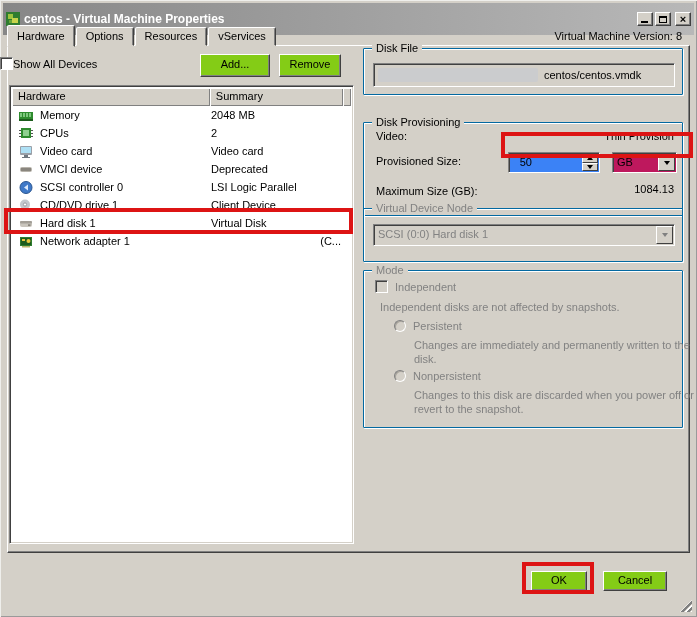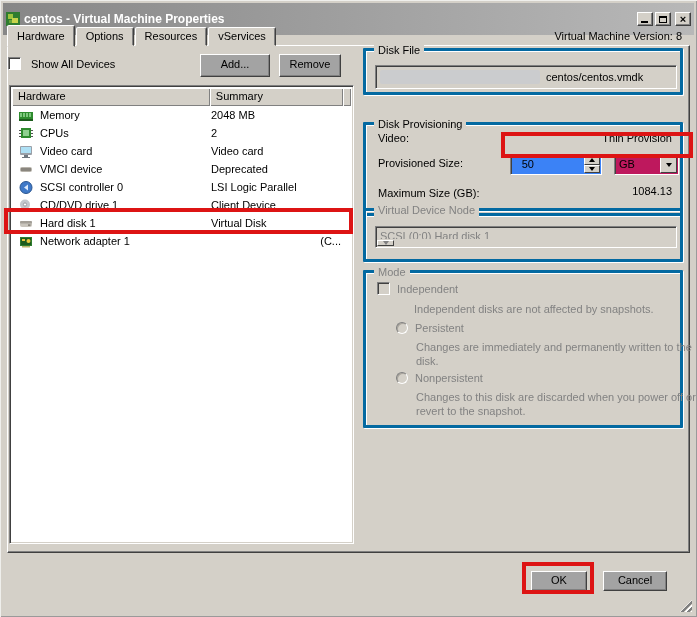--- a/index.html
+++ b/index.html
@@ -47,28 +47,28 @@
   .tab.active { height:22px; padding-top:4px; margin-bottom:-1px; z-index:4; position:relative; }
   .version-label { position:absolute; top:30px; right:15px; }
   
   .page {
     position:absolute; left:7px; top:45px; width:683px; height:508px;
     border:1px solid; border-color:#fff #404040 #404040 #fff;
     box-shadow: inset -1px -1px 0 #808080;
     background:#d4d0c8;
   }
   
-  .chk-row { position:absolute; left:8px; top:57px; display:flex; align-items:center; gap:10px; }
+  .chk-row { position:absolute; left:0; top:57px; display:flex; align-items:center; gap:0; }
   .checkbox {
     width:13px; height:13px; background:#fff;
     border:1px solid; border-color:#808080 #fff #fff #808080;
     box-shadow: inset 1px 1px 0 #404040;
   }
   .btn {
-    background:#a3a3a3; border:1px solid; border-color:#fff #404040 #404040 #fff;
+    background:#84cc16; border:1px solid; border-color:#fff #404040 #404040 #fff;
     box-shadow: inset -1px -1px 0 #808080;
     text-align:center; padding-top:3px; position:absolute; height:23px;
   }
   .btn-add { left:200px; top:54px; width:70px; }
   .btn-remove { left:279px; top:54px; width:62px; }
   .devlist {
     position:absolute; left:9px; top:85px; width:345px; height:459px;
     background:#fff;
     border:1px solid; border-color:#808080 #fff #fff #808080;
     box-shadow: inset 1px 1px 0 #404040, inset -1px -1px 0 #d4d0c8;
@@ -83,21 +83,21 @@
   .hcell.c2 { width:134px; }
   .hcell.fill { width:8px; padding:0; }
   .devrow { display:flex; height:18px; align-items:center; margin-left:2px; }
   .devrow .icon { width:14px; height:13px; margin:0 7px 0 7px; flex:0 0 auto; }
   .devrow .dname { width:171px; }
   .devrow .dsummary { width:140px; }
   .dsummary.trunc { text-align:right; padding-right:10px; }
   
   .group {
     position:absolute; left:363px; width:320px;
-    border:3px solid #0369a1; box-shadow:1px 1px 0 #fff, inset 1px 1px 0 #fff;
+    border:1px solid #0369a1; box-shadow:1px 1px 0 #fff, inset 1px 1px 0 #fff;
     border-radius:1px;
   }
   .group .legend {
     position:absolute; top:-7px; left:8px; background:#d4d0c8; padding:0 4px; line-height:13px;
   }
   .g-diskfile { top:48px; height:47px; }
   .g-prov { top:122px; height:94px; }
   .g-vdn { top:208px; height:54px; }
   .g-mode { top:270px; height:158px; }
   .disabled-text { color:#828282; }
@@ -132,21 +132,21 @@
     position:absolute; display:flex; background:#be185d;
     border:1px solid; border-color:#808080 #fff #fff #808080;
     box-shadow: inset 1px 1px 0 #404040;
   }
   .combo .cval { flex:1; padding:3px 0 0 4px; white-space:nowrap; overflow:hidden; }
   .combo .cbtn {
     width:17px; background:#d4d0c8; border:1px solid; border-color:#fff #404040 #404040 #fff;
     margin:1px; display:flex; align-items:center; justify-content:center;
   }
   .combo-unit { left:248px; top:29px; width:65px; height:21px; }
-  .combo.disabled { background:#d4d0c8;flex-direction:column; }
+  .combo.disabled { background:#d4d0c8; }
   .combo-vdn { left:9px; top:15px; width:302px; height:22px; }
   .tri-down-dis { border-top-color:#808080; }
   
   .mode-item { position:absolute; display:flex; align-items:center; gap:7px; }
   .radio {
     width:12px; height:12px; border-radius:50%; background:#d4d0c8;
     border:1px solid; border-color:#808080 #fff #fff #808080;
     box-shadow: inset 1px 1px 0 #a9a59d;
   }
   .mode-desc { position:absolute; width:280px; line-height:14px; color:#828282; }
@@ -341,21 +341,21 @@
         </div>
     </div>
   </div>
 
   <div class="group g-mode">
     <span class="legend disabled-text">Mode</span>
     <div class="mode-item" style="left:11px; top:9px;">
       <div class="checkbox" style="background:#d4d0c8;"></div>
       <span class="disabled-text">Independent</span>
     </div>
-    <div class="mode-desc" style="left:48px; top:29px;">Independent disks are not affected by snapshots.</div>
+    <div class="mode-desc" style="left:16px; top:29px;">Independent disks are not affected by snapshots.</div>
     <div class="mode-item" style="left:30px; top:49px;">
       <div class="radio"></div>
       <span class="disabled-text">Persistent</span>
     </div>
     <div class="mode-desc" style="left:50px; top:67px;">Changes are immediately and permanently written to the disk.</div>
     <div class="mode-item" style="left:30px; top:99px;">
       <div class="radio"></div>
       <span class="disabled-text">Nonpersistent</span>
     </div>
     <div class="mode-desc" style="left:50px; top:117px;">Changes to this disk are discarded when you power off or revert to the snapshot.</div>

